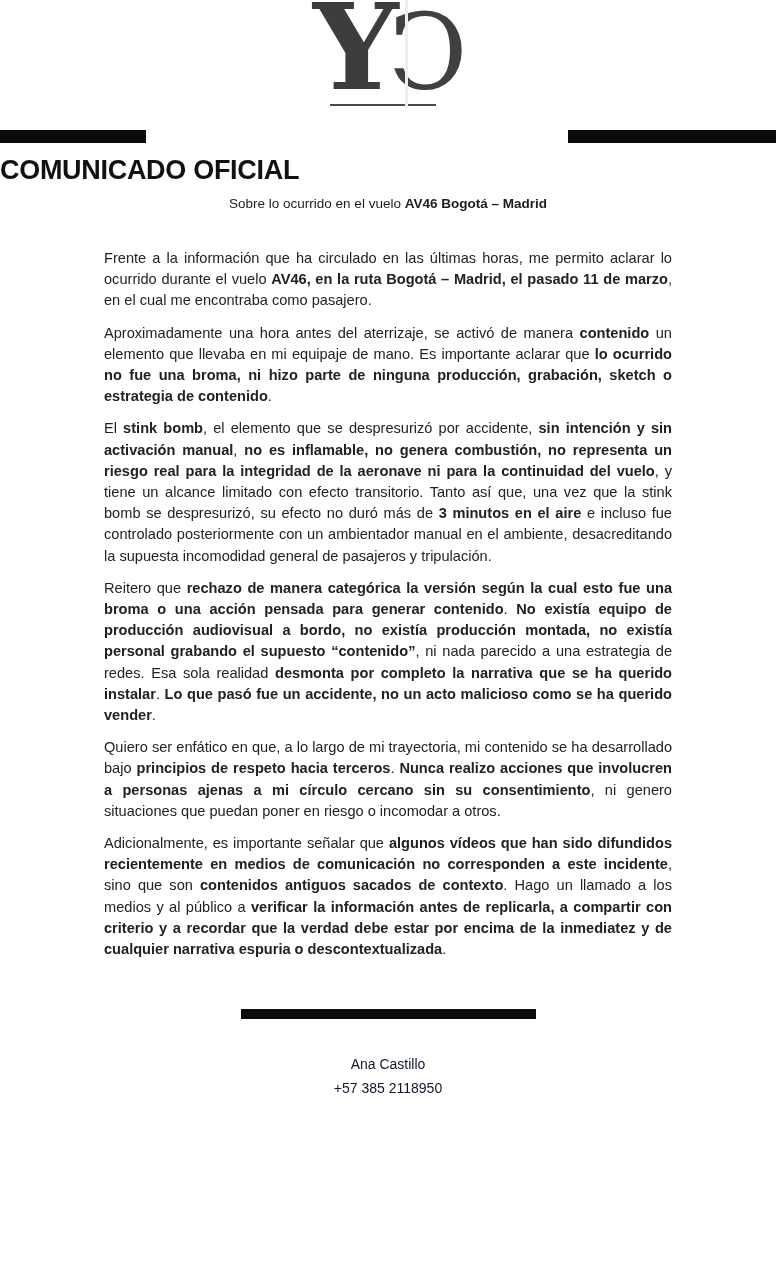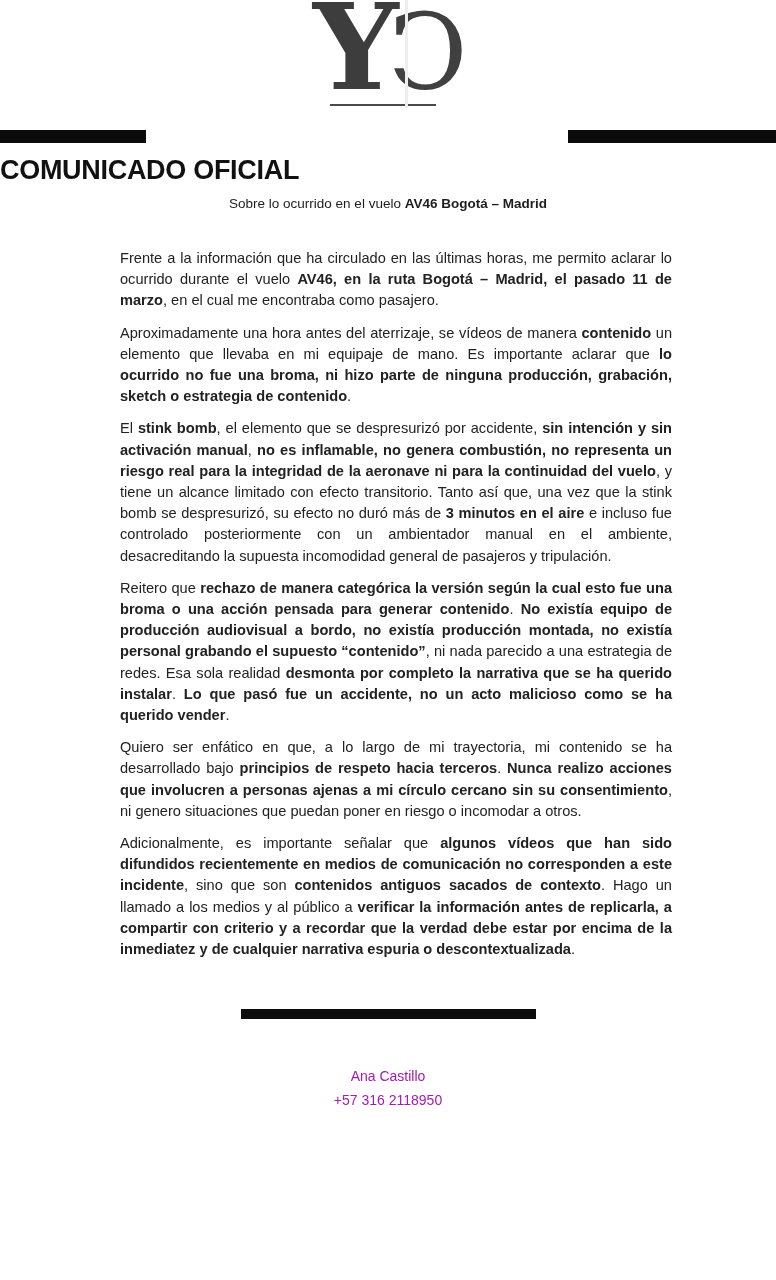--- a/index.html
+++ b/index.html
@@ -63,39 +63,39 @@
     font-size: 13.5px; color: #1d1d1d;
   }
   .subtitle .b { font-weight: bold; }
 
   
   .statement-body {
     width: 568px;
     margin: 37px auto 0 auto;
   }
   .statement-body p.para {
-    margin: 0 0 11px 16px;
+    margin: 0 0 11px 0;
     font-size: 14.6px;
     line-height: 21.2px;
     text-align: justify;
     color: #222222;
   }
   .statement-body p.para span.b { font-weight: bold; }
 
   
   .footer-divider {
     width: 295px; height: 10px;
     margin: 49px auto 0 auto;
     background: #0c0c0c;
   }
   .contact {
-    margin-top: 46px;
+    margin-top: 34px;
     text-align: center;
     font-size: 14px; line-height: 23.5px;
-    color: #a21caf;
+    color: #0f172a;
   }
 </style>
 </head>
 <body>
 
 <div class="page">
 
   <div class="logo-area">
     <span class="monogram-y">Y</span>
     <span class="monogram-c">C</span>
@@ -107,27 +107,27 @@
     <div class="bar bar-left"></div>
     <div class="bar bar-right"></div>
   </div>
 
   <h1 class="title">COMUNICADO OFICIAL</h1>
 
   <p class="subtitle"><span>Sobre lo ocurrido en el vuelo </span><span class="b">AV46 Bogotá – Madrid</span></p>
 
   <div class="statement-body">
       <p class="para"><span>Frente a la información que ha circulado en las últimas horas, me permito aclarar lo ocurrido durante el vuelo </span><span class="b">AV46, en la ruta Bogotá – Madrid, el pasado 11 de marzo</span><span>, en el cual me encontraba como pasajero.</span></p>
-      <p class="para"><span>Aproximadamente una hora antes del aterrizaje, se vídeos de manera </span><span class="b">contenido</span><span> un elemento que llevaba en mi equipaje de mano. Es importante aclarar que </span><span class="b">lo ocurrido no fue una broma, ni hizo parte de ninguna producción, grabación, sketch o estrategia de contenido</span><span>.</span></p>
+      <p class="para"><span>Aproximadamente una hora antes del aterrizaje, se activó de manera </span><span class="b">contenido</span><span> un elemento que llevaba en mi equipaje de mano. Es importante aclarar que </span><span class="b">lo ocurrido no fue una broma, ni hizo parte de ninguna producción, grabación, sketch o estrategia de contenido</span><span>.</span></p>
       <p class="para"><span>El </span><span class="b">stink bomb</span><span>, el elemento que se despresurizó por accidente, </span><span class="b">sin intención y sin activación manual</span><span>, </span><span class="b">no es inflamable, no genera combustión, no representa un riesgo real para la integridad de la aeronave ni para la continuidad del vuelo</span><span>, y tiene un alcance limitado con efecto transitorio. Tanto así que, una vez que la stink bomb se despresurizó, su efecto no duró más de </span><span class="b">3 minutos en el aire</span><span> e incluso fue controlado posteriormente con un ambientador manual en el ambiente, desacreditando la supuesta incomodidad general de pasajeros y tripulación.</span></p>
       <p class="para"><span>Reitero que </span><span class="b">rechazo de manera categórica la versión según la cual esto fue una broma o una acción pensada para generar contenido</span><span>. </span><span class="b">No existía equipo de producción audiovisual a bordo, no existía producción montada, no existía personal grabando el supuesto “contenido”</span><span>, ni nada parecido a una estrategia de redes. Esa sola realidad </span><span class="b">desmonta por completo la narrativa que se ha querido instalar</span><span>. </span><span class="b">Lo que pasó fue un accidente, no un acto malicioso como se ha querido vender</span><span>.</span></p>
       <p class="para"><span>Quiero ser enfático en que, a lo largo de mi trayectoria, mi contenido se ha desarrollado bajo </span><span class="b">principios de respeto hacia terceros</span><span>. </span><span class="b">Nunca realizo acciones que involucren a personas ajenas a mi círculo cercano sin su consentimiento</span><span>, ni genero situaciones que puedan poner en riesgo o incomodar a otros.</span></p>
       <p class="para"><span>Adicionalmente, es importante señalar que </span><span class="b">algunos vídeos que han sido difundidos recientemente en medios de comunicación no corresponden a este incidente</span><span>, sino que son </span><span class="b">contenidos antiguos sacados de contexto</span><span>. Hago un llamado a los medios y al público a </span><span class="b">verificar la información antes de replicarla, a compartir con criterio y a recordar que la verdad debe estar por encima de la inmediatez y de cualquier narrativa espuria o descontextualizada</span><span>.</span></p>
     </div>
 
   <div class="footer-divider"></div>
 
   <div class="contact">
     <div>Ana Castillo</div>
-    <div>+57 316 2118950</div>
+    <div>+57 385 2118950</div>
   </div>
 
 </div>
 
 </body></html>

